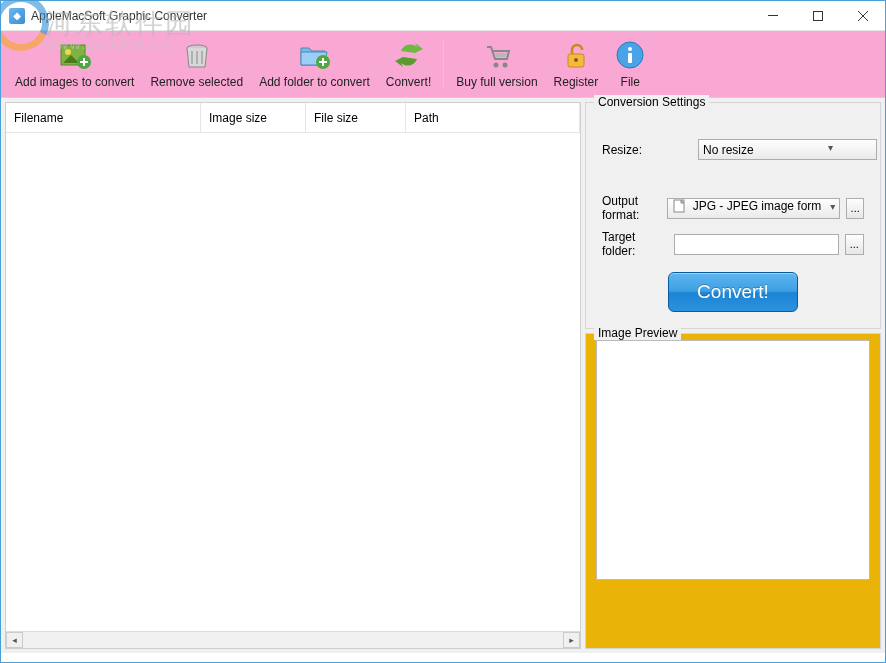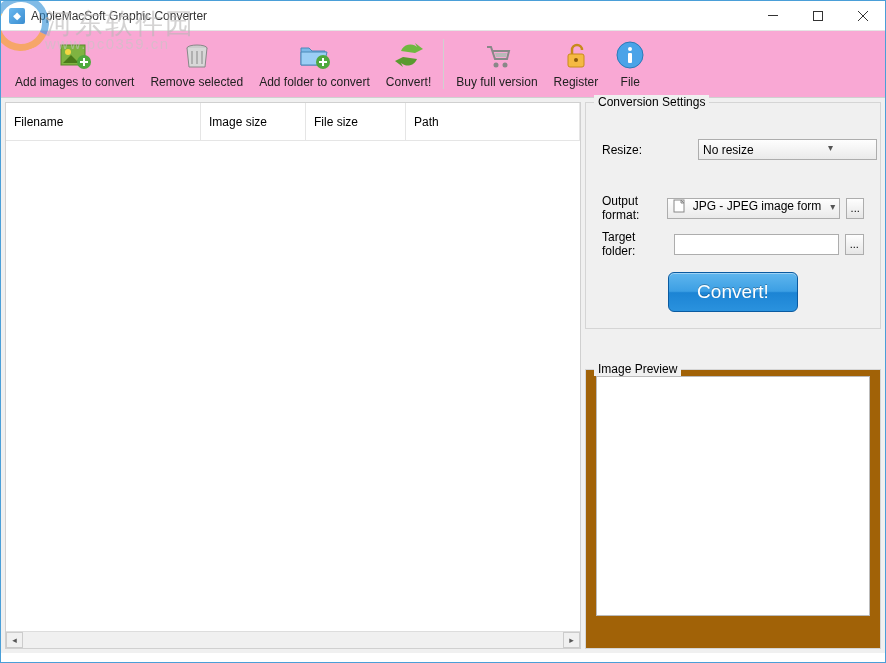--- a/index.html
+++ b/index.html
@@ -72,21 +72,21 @@
       border: 1px solid #d0d0d0;
       margin: 4px;
       background: #fff;
       position: relative;
       overflow: hidden;
     }
     .list-header {
       display: flex;
       background: #fff;
       border-bottom: 1px solid #e5e5e5;
-      height: 38px;
+      height: 30px;
     }
     .list-col {
       padding: 4px 8px;
       border-right: 1px solid #e5e5e5;
       font-size: 12px;
       display: flex;
       align-items: center;
     }
     .col-filename { width: 195px; }
     .col-imgsize { width: 105px; }
@@ -169,21 +169,21 @@
       text-shadow: 0 -1px 0 rgba(0,0,0,.25);
       box-shadow: inset 0 1px 0 rgba(255,255,255,.4);
     }
     .preview-box {
       height: 240px;
       border: 1px solid #bbb;
       background: #fff;
       margin-top: 4px;
     }
     .group.settings { background: #f0f0f0; padding-top: 28px; }
-    .group.preview { background: #a16207; padding-top: 2px; flex:1;margin-top:36px; }
+    .group.preview { background: #eab308; padding-top: 2px; flex:1; }
 
     
     .watermark {
       position: absolute;
       top: 0; left: 0;
       width: 270px;
       pointer-events: none;
       opacity: 0.6;
       z-index: 5;
     }

